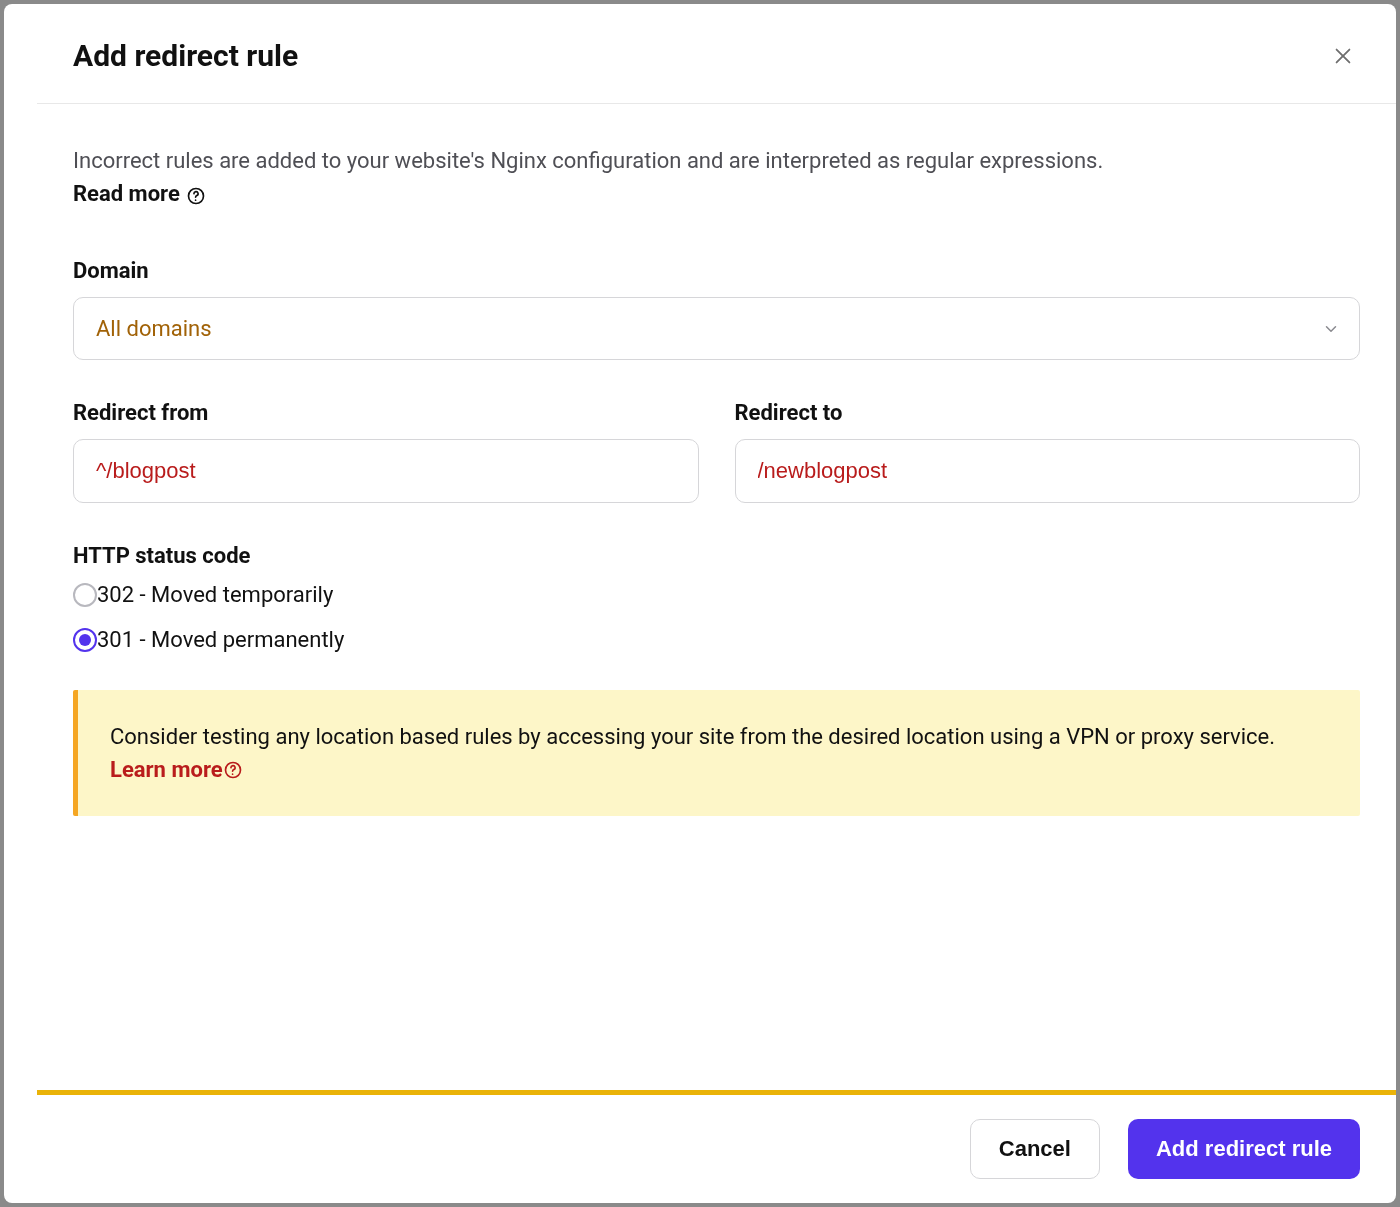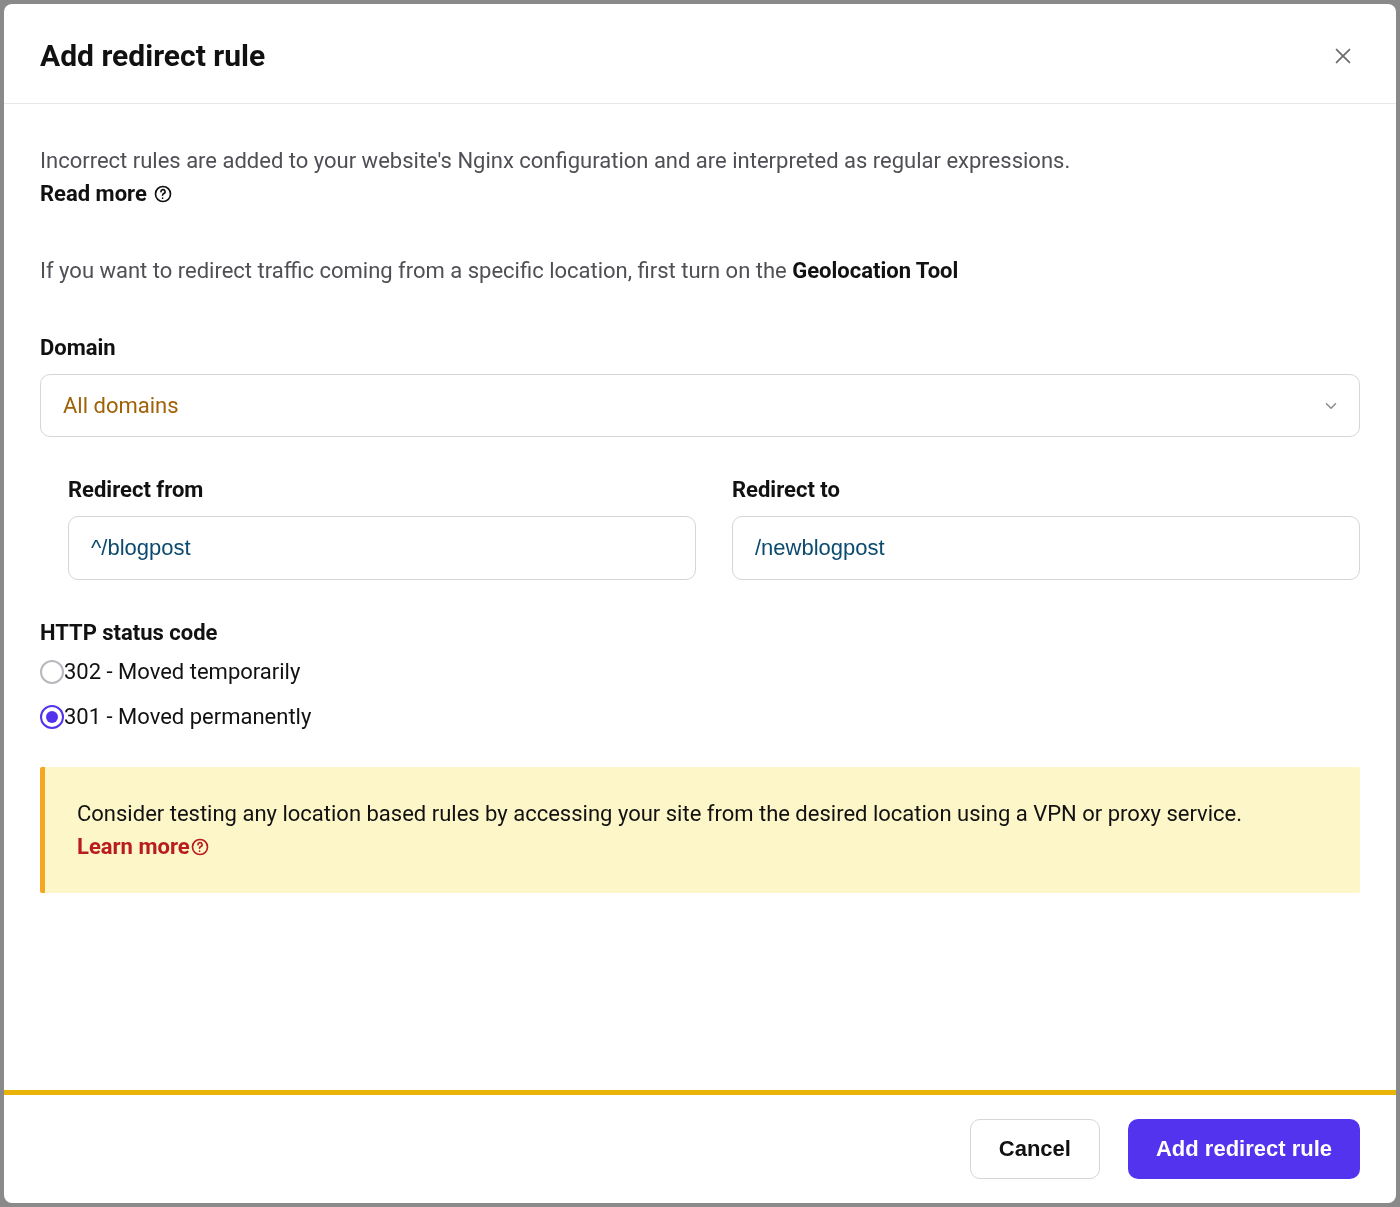--- a/index.html
+++ b/index.html
@@ -12,20 +12,21 @@
     position: relative;
   }
   .modal {
     position: absolute;
     inset: 4px;
     background: #fff;
     border-radius: 8px;
     display: flex;
     flex-direction: column;
     overflow: hidden;
+    padding-left: 33px;
   }
   .modal-header {
     display: flex;
     align-items: center;
     justify-content: space-between;
     padding: 34px 36px 30px 36px;
     border-bottom: 1px solid #e8e8e8;
   }
   .modal-title {
     font-size: 30px;
@@ -56,21 +57,21 @@
   }
   .readmore-line {
     margin: 4px 0 52px 0;
   }
   .link-bold {
     font-size: 22px;
     font-weight: 700;
     color: #111;
     text-decoration: none;
     display: inline-flex;
-    align-items: center;
+    align-items: flex-end;
     gap: 6px;
   }
   .geo-line {
     font-size: 22px;
     color: #4f4f55;
     margin: 0 0 52px 0;
   }
   .geo-line strong, .geo-line .link-bold-span { color: #111; font-weight: 700; }
   .field-label {
     font-size: 22px;
@@ -101,27 +102,26 @@
     transform: translateY(-50%);
     color: #8a8a8f;
     pointer-events: none;
   }
   .text-input {
     width: 100%;
     border: 1px solid #d6d6d9;
     border-radius: 10px;
     padding: 18px 22px;
     font-size: 22px;
-    color: #0c4a6e;
+    color: #b91c1c;
     background: #fff;
   }
   .two-col {
     display: flex;
     gap: 36px;
-    margin-left: 28px;
   }
   .two-col > div { flex: 1; }
   .radio-group { margin-bottom: 38px; }
   .radio-row {
     display: flex;
     align-items: center;
     font-size: 22px;
     color: #111;
     margin: 14px 0 20px 0;
     cursor: pointer;
@@ -207,23 +207,20 @@
       <a href="#" class="link-bold">
         <span>Read more</span>
         <svg class="qicon" viewBox="0 0 24 24" fill="none" stroke="currentColor" stroke-width="2">
             <circle cx="12" cy="12" r="9"></circle>
             <path d="M9.5 9.2a2.5 2.5 0 1 1 3.4 2.3c-.9.4-1.4 1-1.4 2" stroke-linecap="round"></path>
             <circle cx="11.5" cy="17" r="1" fill="currentColor" stroke="none"></circle>
           </svg>
       </a>
     </div>
 
-    <p class="geo-line">
-      <span>If you want to redirect traffic coming from a specific location, first turn on the </span><a href="#" class="link-bold-span" style="text-decoration:none"><span>Geolocation Tool</span></a>
-    </p>
 
     <div class="field-group">
       <label class="field-label">Domain</label>
       <div class="select-wrap">
         <div class="select" role="button" tabindex="0">All domains</div>
         <svg class="select-chevron" width="18" height="18" viewBox="0 0 24 24" fill="none" stroke="currentColor" stroke-width="2" stroke-linecap="round" stroke-linejoin="round">
             <polyline points="6 9 12 15 18 9"></polyline>
           </svg>
       </div>
     </div>

